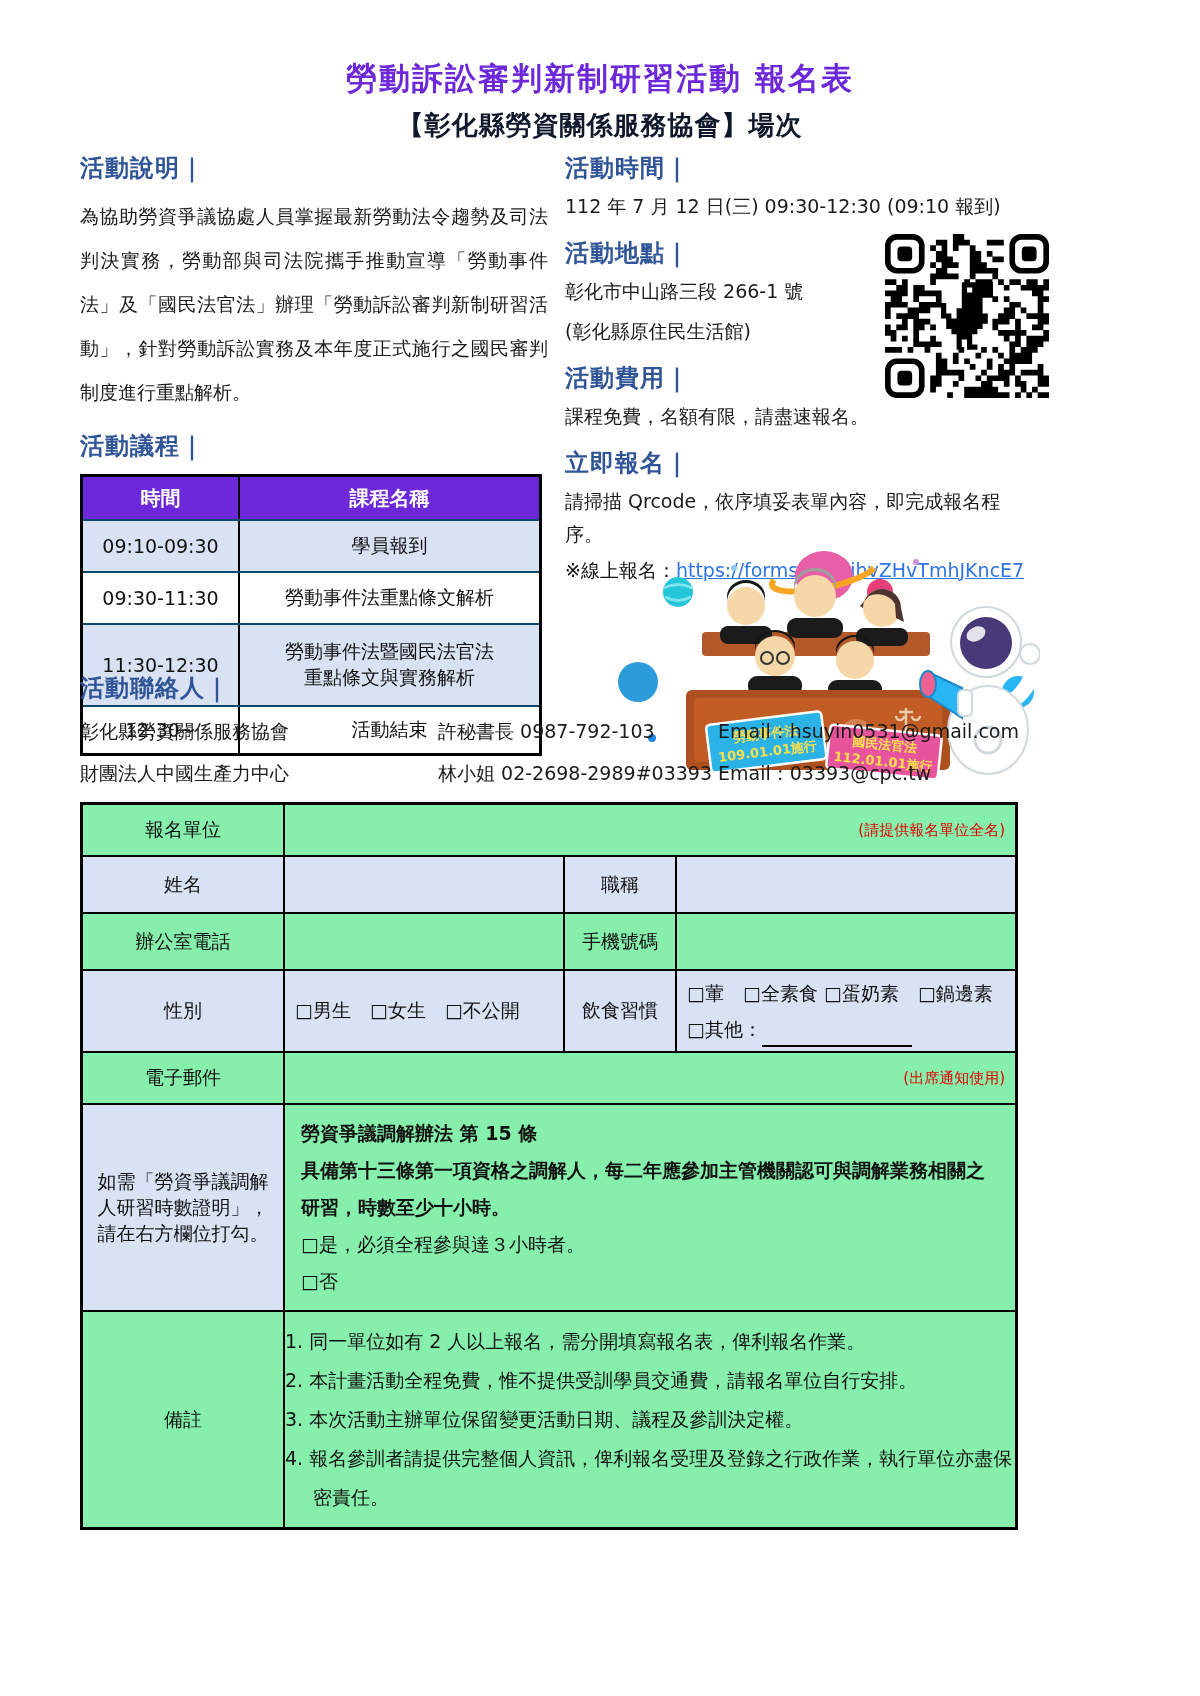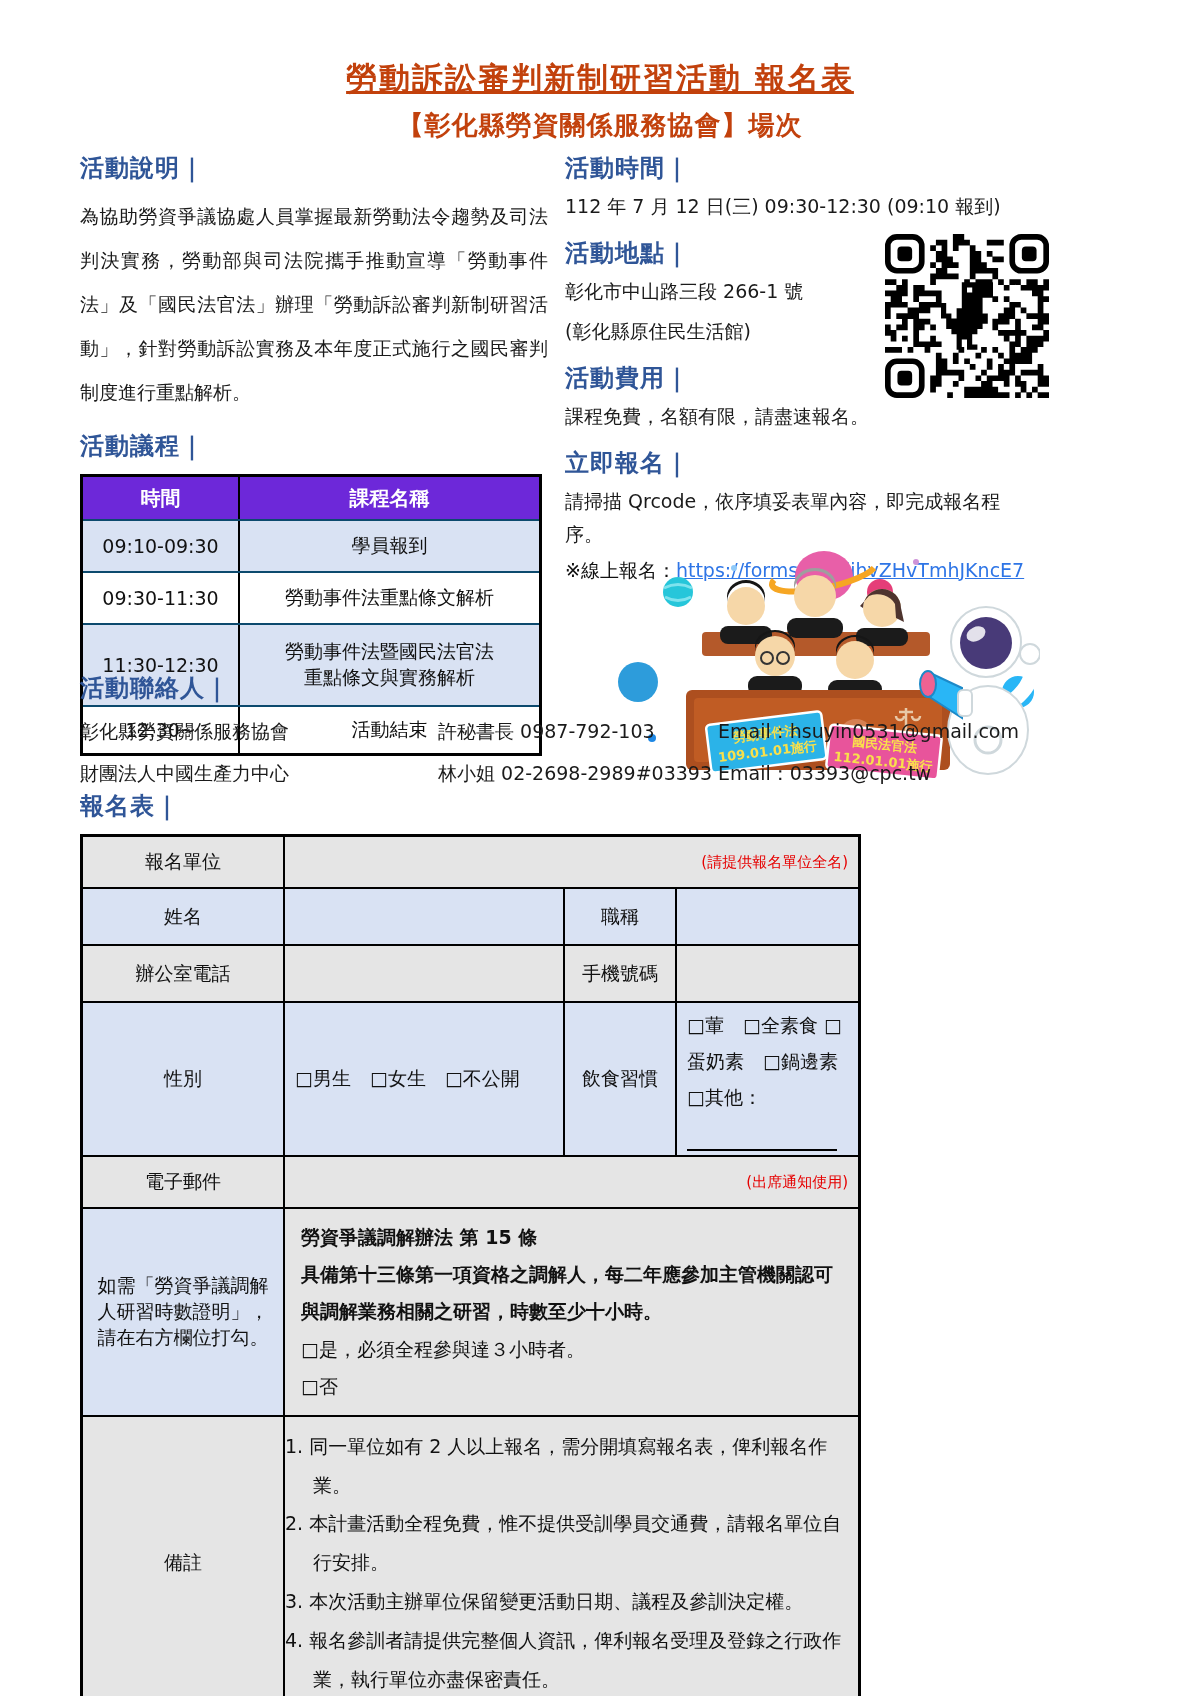--- a/index.html
+++ b/index.html
@@ -2,22 +2,22 @@
 <html><head>
 <meta charset="utf-8">
 <style>
   * { margin:0; padding:0; box-sizing:border-box; }
   html,body { background:#ffffff; }
   body { font-family:"DejaVu Sans","Liberation Sans",sans-serif; color:#111; }
   .page { position:relative; width:1200px; height:1696px; margin:0 auto; background:#fff; overflow:hidden; }
 
   
   .header-block { position:absolute; top:58px; left:0; width:100%; text-align:center; }
-  .doc-title { font-size:31px; font-weight:bold; letter-spacing:2px; color:#c2410c;text-decoration:underline; }
-  .doc-subtitle { font-size:26px; font-weight:bold; letter-spacing:1px; color:#c2410c; margin-top:8px; }
+  .doc-title { font-size:31px; font-weight:bold; letter-spacing:2px; color:#6d28d9; }
+  .doc-subtitle { font-size:26px; font-weight:bold; letter-spacing:1px; color:#0f172a; margin-top:8px; }
 
   .sec-heading { font-size:24px; font-weight:bold; color:#2F5597; letter-spacing:1px; }
 
   
   .col-left { position:absolute; left:80px; top:152px; width:468px; }
   .desc-body { margin-top:10px; font-size:19px; line-height:2.32; text-align:justify; color:#1a1a1a; }
   .agenda-heading { margin-top:16px; }
   .agenda-table { margin-top:12px; border:3px solid #000; width:462px; }
   .a-row { display:grid; grid-template-columns:155px 1fr; border-top:2px solid #0c4a6e; }
   .a-row:first-child { border-top:none; }
@@ -43,21 +43,21 @@
   .sign-text { font-size:13px; font-weight:bold; fill:#F9E04B; text-anchor:middle; }
 
   
   .contact { position:absolute; left:80px; top:672px; width:1040px; }
   .contact-rows { margin-top:12px; }
   .contact-row { display:flex; font-size:19px; line-height:1.6; margin-top:12px; color:#1a1a1a; }
   .c-org { width:358px; } .c-person { width:280px; } .c-email { flex:1; }
 
   
   .form-section { position:absolute; left:80px; top:790px; width:948px; }
-  .form-table { margin-top:12px; border:3px solid #000; width:781px; background:#e5e5e5; }
+  .form-table { margin-top:12px; border:3px solid #000; width:938px; background:#86efac; }
   .f-row { display:grid; border-top:2px solid #000; }
   .f-row:first-child { border-top:none; }
   .cols2 { grid-template-columns:200px 1fr; }
   .cols4 { grid-template-columns:200px 280px 112px 1fr; }
   .f-cell { border-left:2px solid #000; display:flex; align-items:center; font-size:19px; padding:4px 10px; }
   .f-cell:first-child { border-left:none; }
   .f-label { justify-content:center; text-align:center; }
   .r-unit { min-height:50px; } .r-name { min-height:55px; } .r-phone { min-height:55px; }
   .r-gender { min-height:80px; } .r-email { min-height:50px; }
   .r-cert { min-height:196px; } .r-notes { min-height:182px; }
@@ -237,21 +237,20 @@
       </div>
       <div class="contact-row">
         <span class="c-org">財團法人中國生產力中心</span>
         <span class="c-person">林小姐 02-2698-2989#03393</span>
         <span class="c-email">Email：03393@cpc.tw</span>
       </div>
     </div>
   </div>
 
   <div class="form-section">
-    <div class="sec-heading">報名表｜</div>
     <div class="form-table">
 
       <div class="f-row cols2">
         <div class="f-cell f-label r-unit">報名單位</div>
         <div class="f-cell red-note r-unit">
             <span>(請提供報名單位全名)</span>
           </div>
       </div>
 
       <div class="f-row cols4 row-light">

